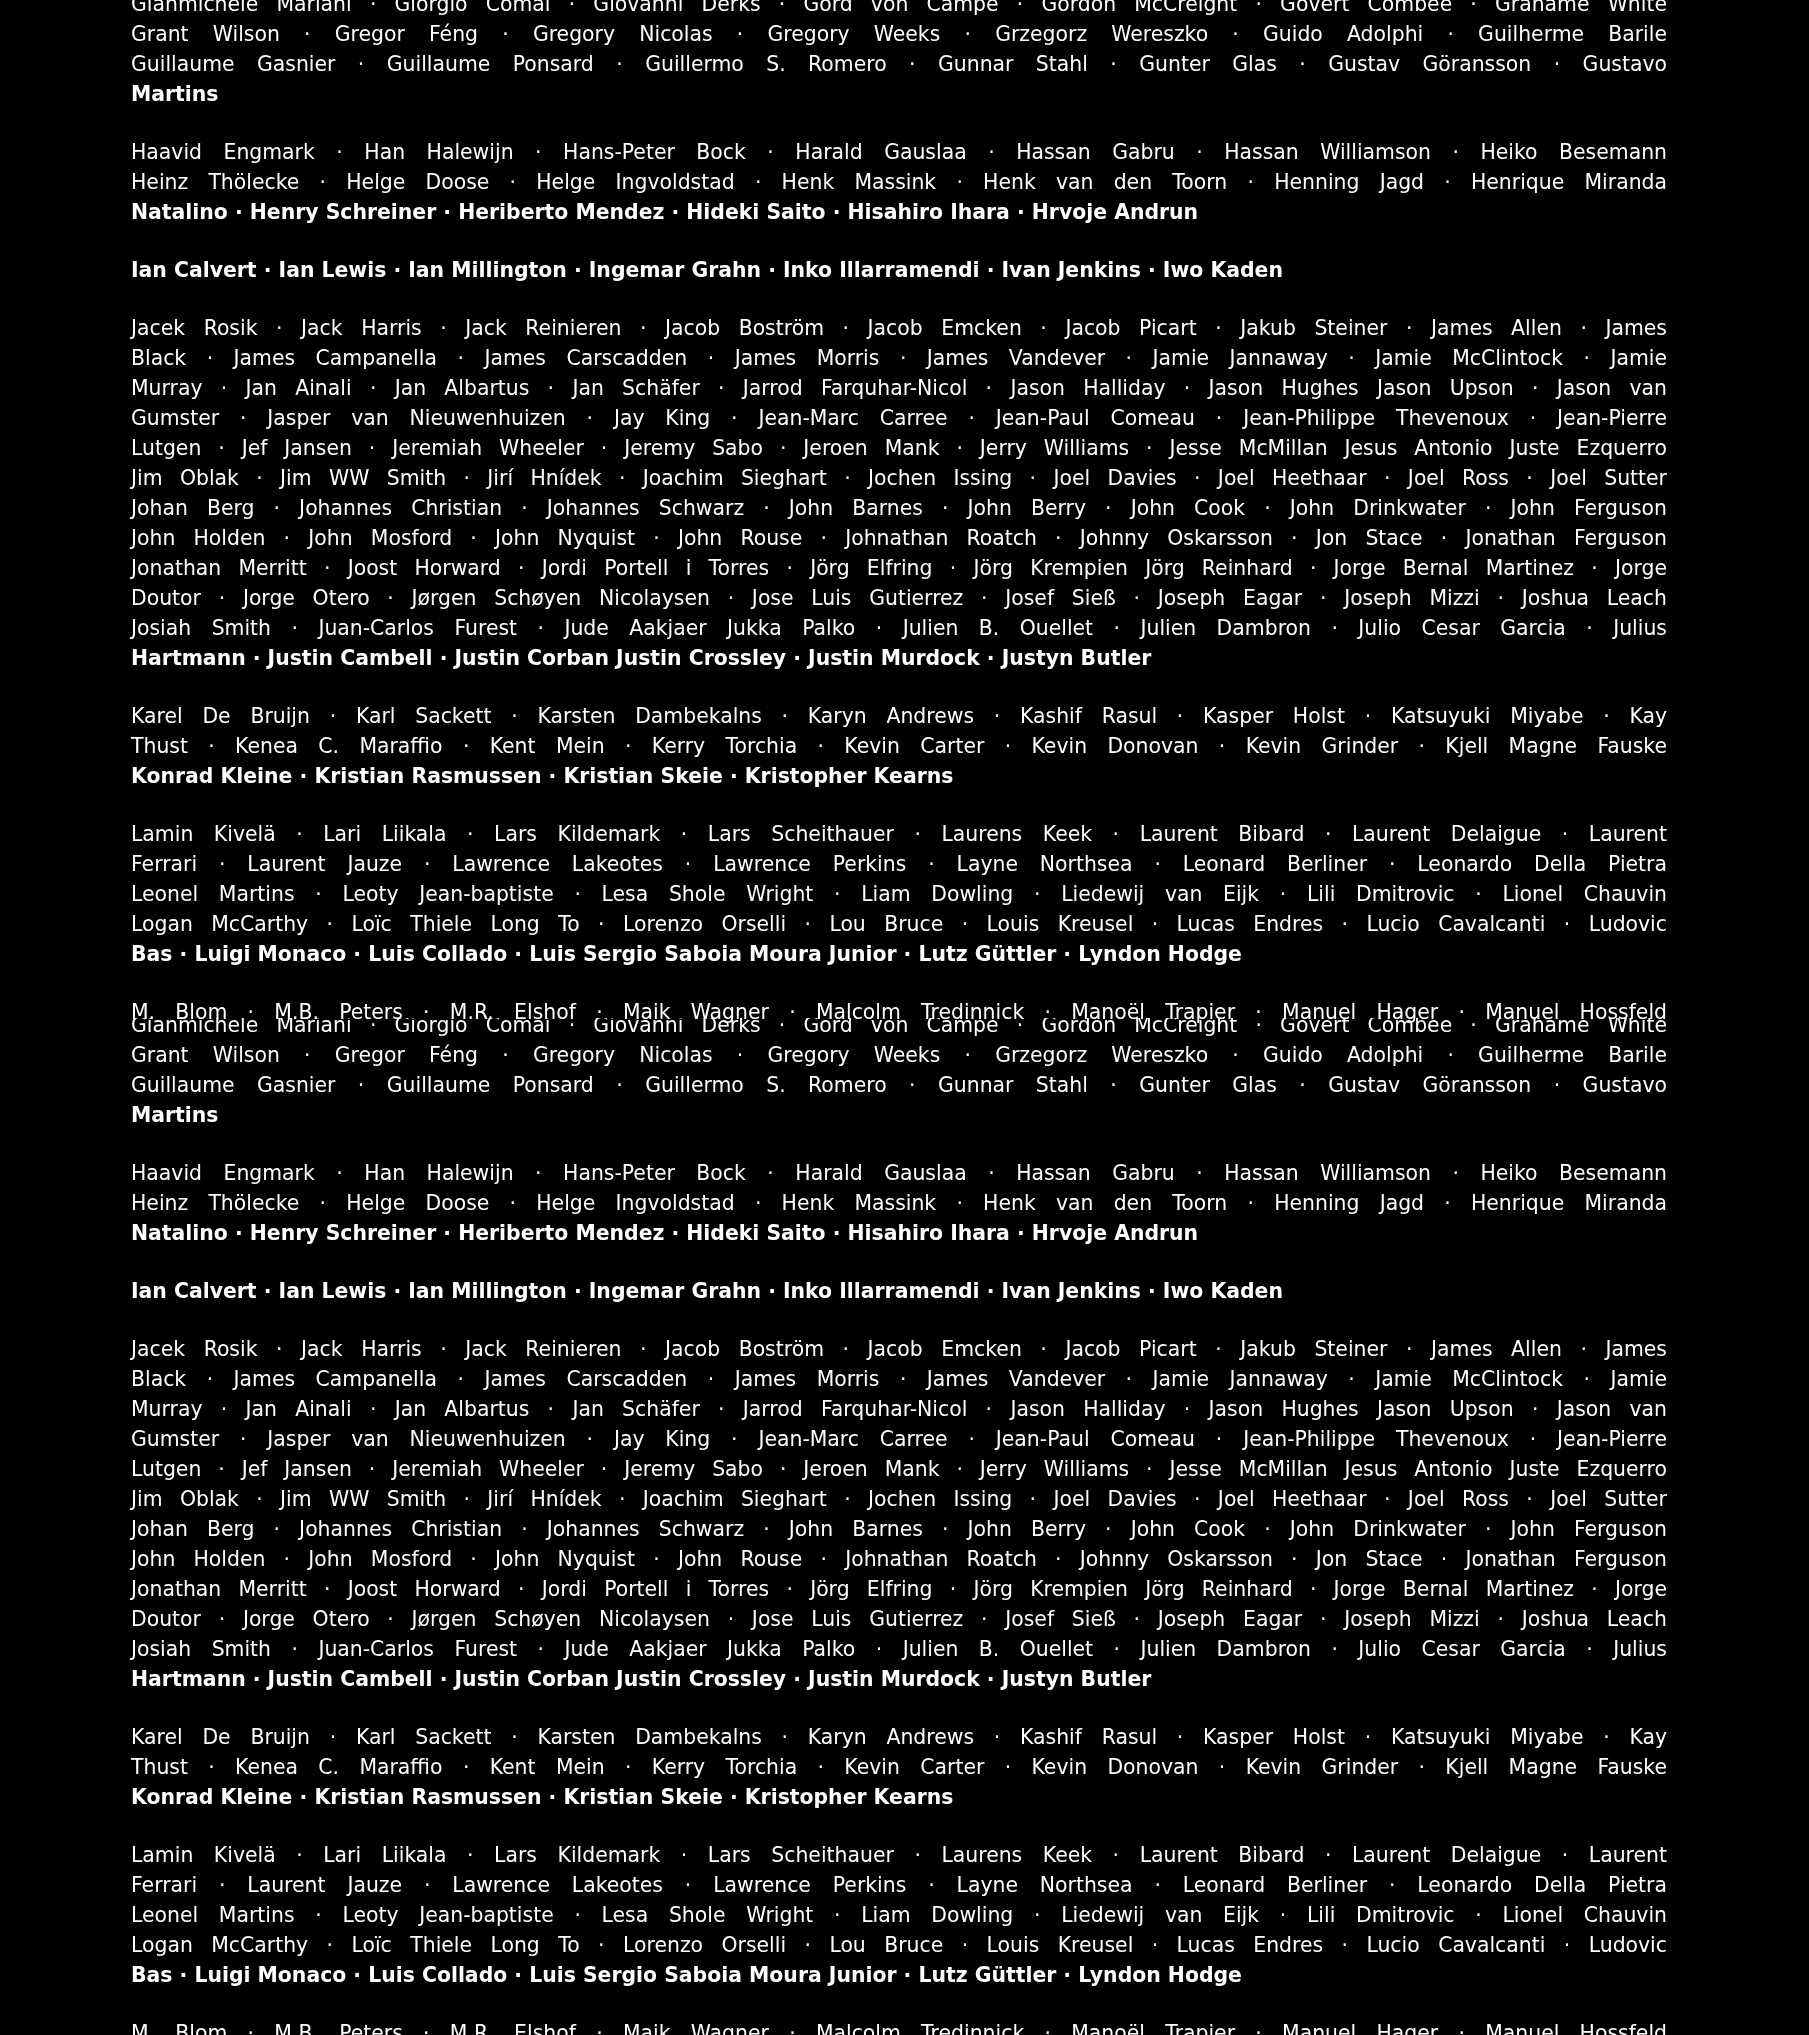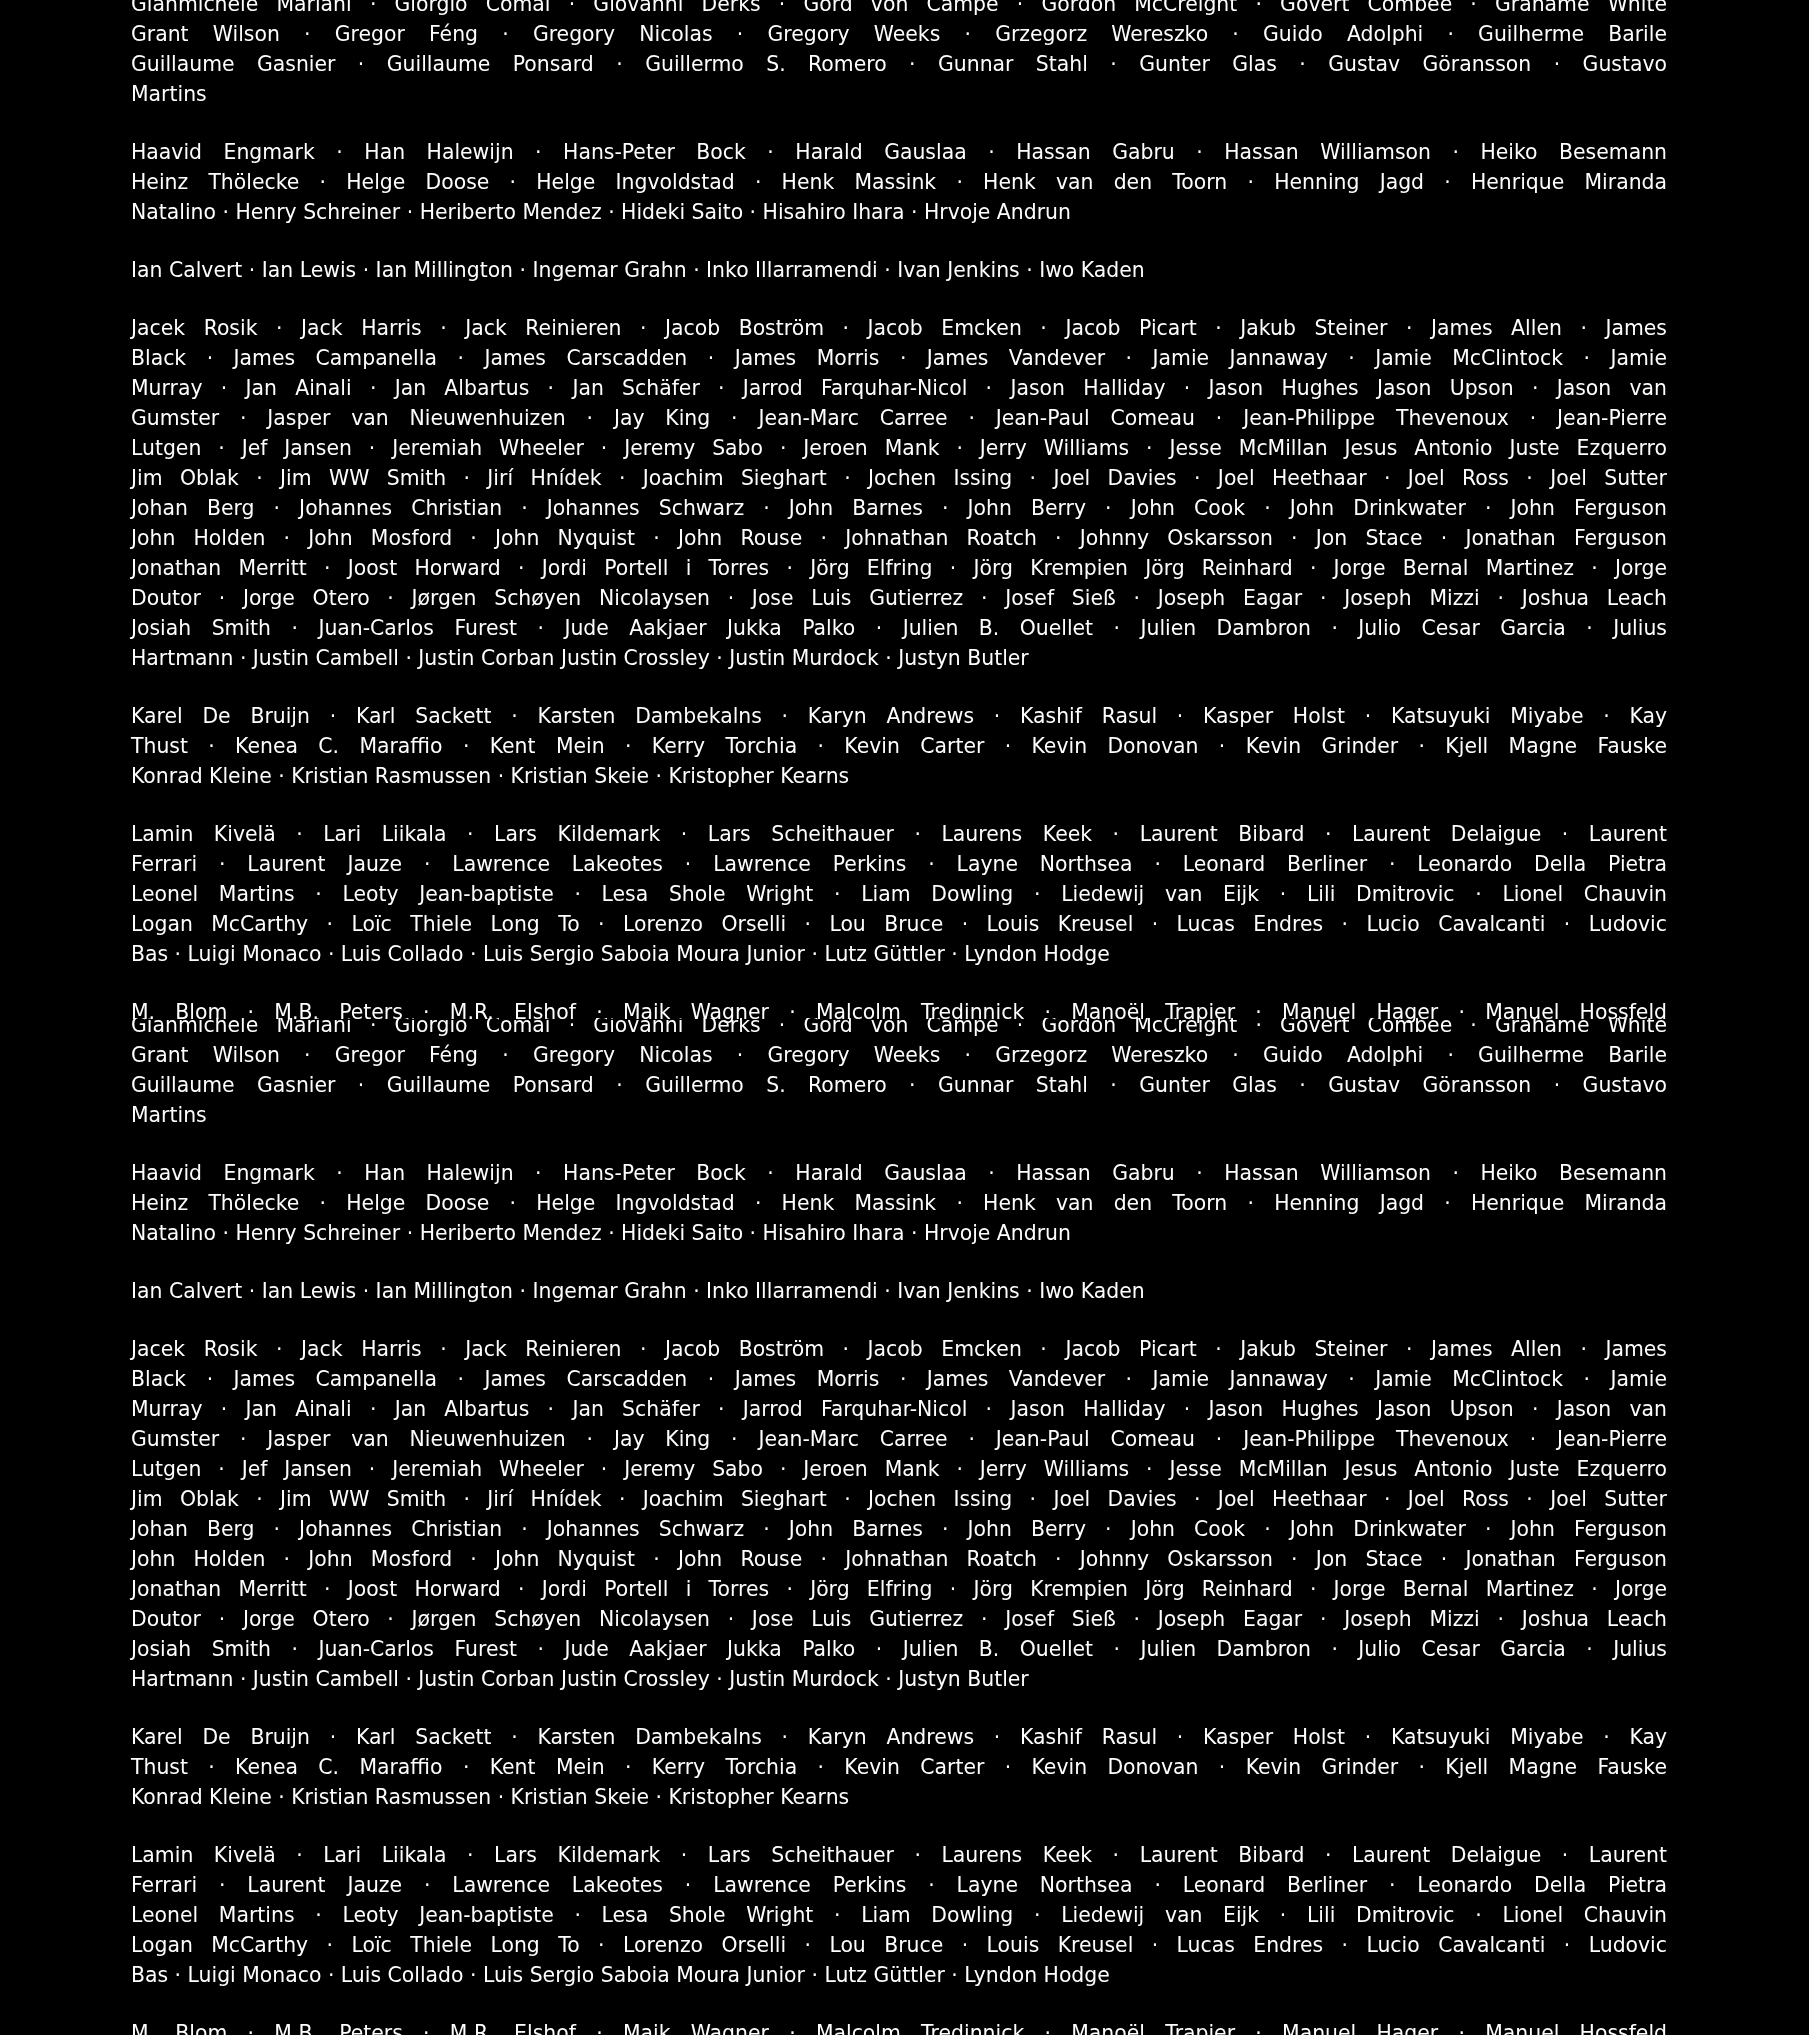--- a/index.html
+++ b/index.html
@@ -28,21 +28,21 @@
     width: 1809px;
     height: 1018px;
     overflow: hidden;
   }
   #copy2 { top: -8.1px; }
   .paragraph { margin: 0 0 28px 0; }
   .line {
     text-align: justify;
     text-align-last: justify;
   }
-  .line.last { text-align-last: left; }
+  .line.last { text-align-last: left; font-weight: bold; }
 </style>
 </head>
 <body>
 
 <div id="copy1" class="credits-block">
     <div class="paragraph">
       <div class="line">Gianmichele Mariani · Giorgio Comai · Giovanni Derks · Gord von Campe · Gordon McCreight · Govert Combee · Grahame White</div>
       <div class="line">Grant Wilson · Gregor Féng · Gregory Nicolas · Gregory Weeks · Grzegorz Wereszko · Guido Adolphi · Guilherme Barile</div>
       <div class="line">Guillaume Gasnier · Guillaume Ponsard · Guillermo S. Romero · Gunnar Stahl · Gunter Glas · Gustav Göransson · Gustavo</div>
       <div class="line last">Martins</div>

